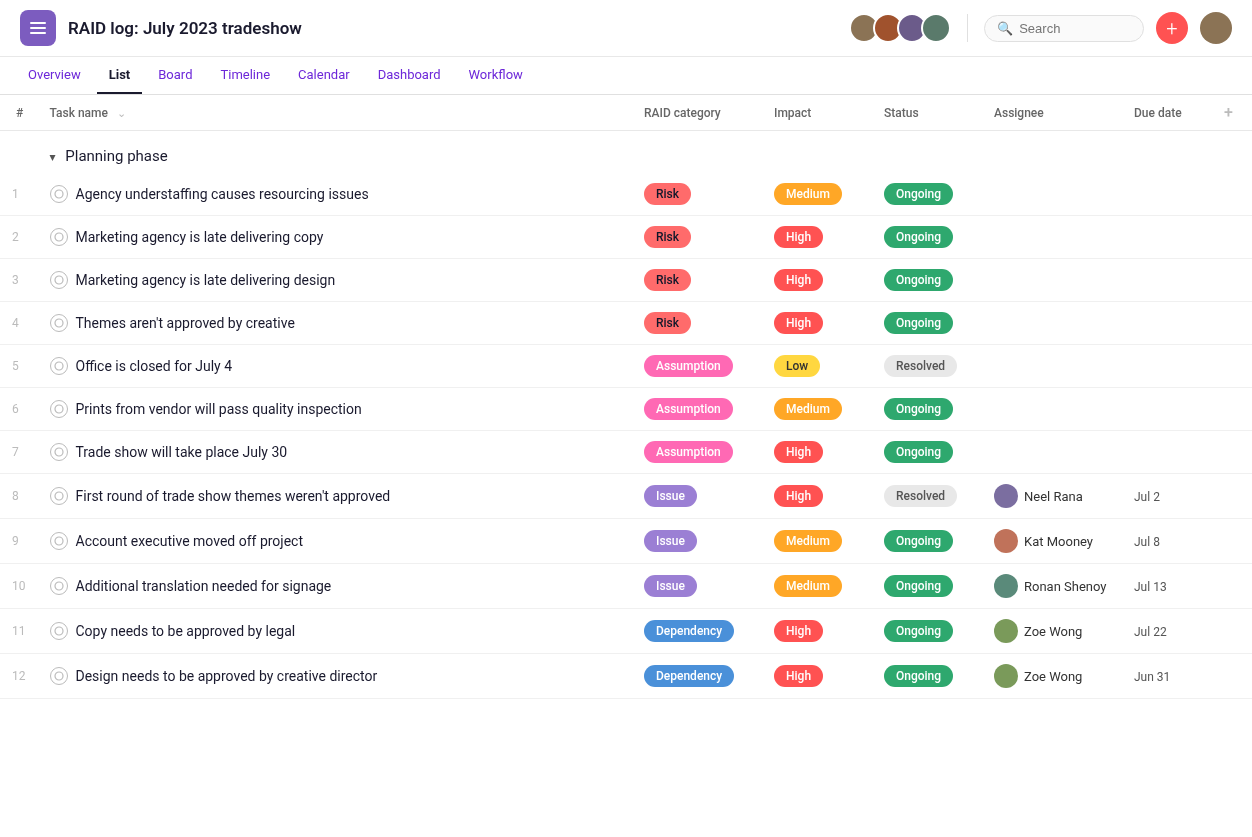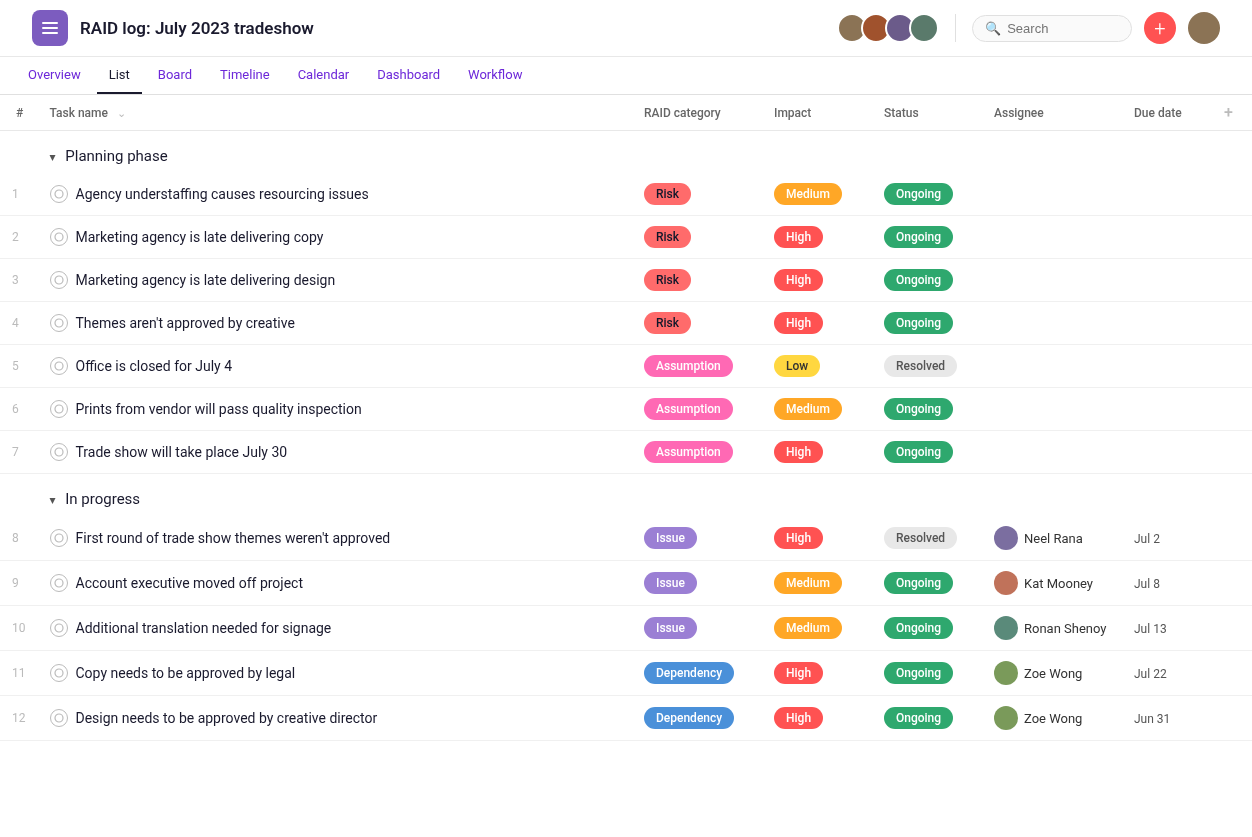--- a/index.html
+++ b/index.html
@@ -1,19 +1,19 @@
 <!DOCTYPE html>
 <html><head>
   <meta charset="utf-8">
   <style>
     * { box-sizing: border-box; margin: 0; padding: 0; }
     body { font-family: -apple-system, BlinkMacSystemFont, 'Segoe UI', Roboto, sans-serif; background: #fff; color: #1a1a2e; font-size: 14px; }
 
     
-    .header { display: flex; align-items: center; padding: 10px 32px; border-bottom: 1px solid #e8e8e8; gap: 12px; }
+    .header { display: flex; align-items: center; padding: 10px 20px; border-bottom: 1px solid #e8e8e8; gap: 12px; }
     .menu-btn { width: 36px; height: 36px; background: #7c5cbf; border-radius: 8px; display: flex; align-items: center; justify-content: center; cursor: pointer; flex-shrink: 0; }
     .menu-icon { display: flex; flex-direction: column; gap: 3px; }
     .menu-icon span { width: 16px; height: 2px; background: #fff; border-radius: 1px; display: block; }
     .header-title { font-size: 17px; font-weight: 600; color: #1a1a2e; flex: 1; }
     .header-right { display: flex; align-items: center; gap: 12px; margin-left: auto; }
     .avatars { display: flex; align-items: center; }
     .avatar { width: 30px; height: 30px; border-radius: 50%; background: #ccc; border: 2px solid #fff; margin-left: -6px; overflow: hidden; display: flex; align-items: center; justify-content: center; font-size: 10px; font-weight: 600; }
     .avatar:first-child { margin-left: 0; }
     .avatar-1 { background: #8b7355; }
     .avatar-2 { background: #a0522d; }
@@ -22,21 +22,21 @@
     .divider-v { width: 1px; height: 28px; background: #e0e0e0; margin: 0 4px; }
     .search-box { display: flex; align-items: center; border: 1px solid #e0e0e0; border-radius: 20px; padding: 5px 12px; gap: 6px; width: 160px; background: #fafafa; }
     .search-icon { color: #999; font-size: 13px; }
     .search-input { border: none; background: transparent; outline: none; font-size: 13px; color: #333; width: 100%; }
     .add-btn { width: 32px; height: 32px; background: #ff5252; border-radius: 50%; display: flex; align-items: center; justify-content: center; cursor: pointer; color: #fff; font-size: 20px; font-weight: 300; line-height: 1; }
     .user-avatar { width: 32px; height: 32px; border-radius: 50%; background: #8b7355; display: flex; align-items: center; justify-content: center; overflow: hidden; }
 
     
     .nav { display: flex; align-items: center; padding: 0 16px; border-bottom: 1px solid #e0e0e0; gap: 4px; }
     .nav-item { padding: 10px 12px; font-size: 13px; color: #6d28d9; cursor: pointer; border-bottom: 2px solid transparent; }
-    .nav-item.active { color: #1a1a2e; font-weight: 400; border-bottom: 2px solid #1a1a2e; text-align: center; }
+    .nav-item.active { color: #1a1a2e; font-weight: 700; border-bottom: 2px solid #1a1a2e; text-align: center; }
 
     
     .table-container { width: 100%; overflow: auto; }
     table { width: 100%; border-collapse: collapse; }
     .col-num { width: 32px; }
     .col-task { flex: 1; }
     .col-raid { width: 130px; }
     .col-impact { width: 110px; }
     .col-status { width: 110px; }
     .col-assignee { width: 140px; }
@@ -270,27 +270,20 @@
         <span>Trade show will take place July 30</span>
       </div>
     </td>
           <td><span class="badge badge-assumption">Assumption</span></td>
           <td><span class="badge badge-high">High</span></td>
           <td><span class="badge badge-ongoing">Ongoing</span></td>
           <td></td>
           <td></td>
           <td></td>
         </tr>
-        <tr class="section-header">
-    <td></td>
-    <td colspan="7">
-      <span class="section-chevron">▾</span>
-      <span>In progress</span>
-    </td>
-  </tr>
         <tr class="data-row">
           <td class="td-num col-num">8</td>
           <td>
       <div class="task-cell">
         <div class="circle-icon">
           <svg viewBox="0 0 10 10" fill="none">
                   <circle cx="5" cy="5" r="4" stroke="#bbb" stroke-width="1.2"></circle>
                 </svg>
         </div>
         <span>First round of trade show themes weren't approved</span>

